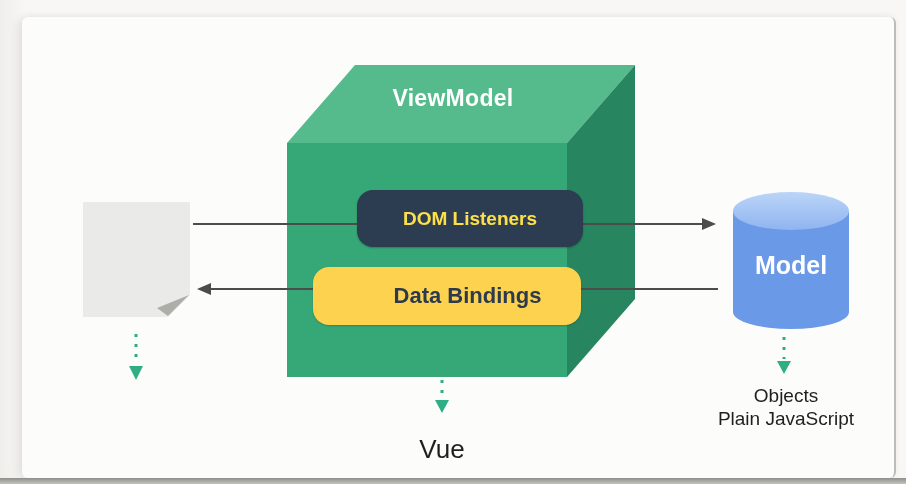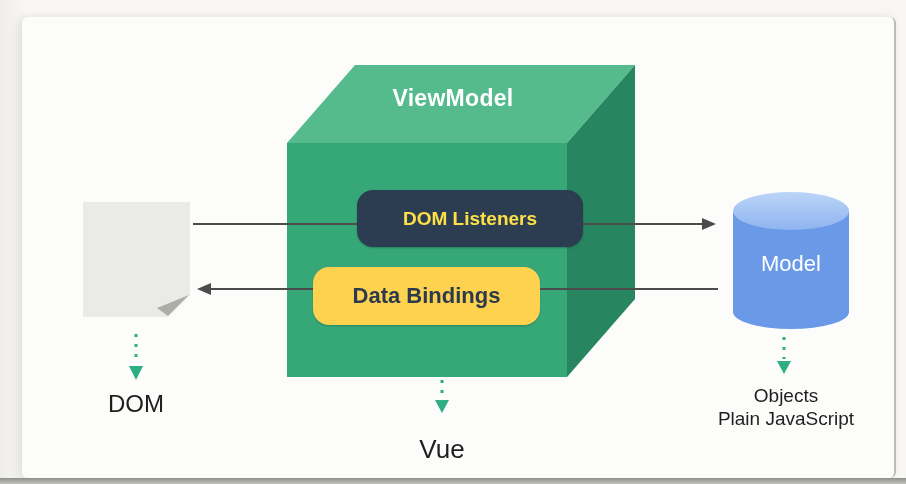--- a/index.html
+++ b/index.html
@@ -3,27 +3,27 @@
 <meta charset="utf-8">
 <style>
   html,body{margin:0;padding:0;background:#f6f5f3;font-family:"Liberation Sans","DejaVu Sans",sans-serif;}
   #page{position:relative;width:906px;height:484px;background:linear-gradient(to right,#efeeeb 0,#f8f7f5 26px,#f8f7f5 100%);overflow:hidden;}
   #card{position:absolute;left:22px;top:17px;width:872px;height:461px;background:#fcfcfb;border-radius:6px;
         border-right:2px solid #bdbdb8;box-shadow:-5px 2px 10px rgba(0,0,0,0.07),0 -2px 6px rgba(0,0,0,0.04);}
   #diagram-svg{position:absolute;left:0;top:0;}
   .label{position:absolute;text-align:center;color:#1f1f1f;}
   #viewmodel-title{left:353px;top:85px;width:200px;font-size:23px;font-weight:bold;color:#ffffff;letter-spacing:.3px;}
   #view-title{left:86px;top:238px;width:100px;font-size:24px;font-weight:bold;color:#2d4460;}
-  #model-title{left:741px;top:251px;width:100px;font-size:22px;font-weight:normal;color:#ffffff;}
+  #model-title{left:741px;top:251px;width:100px;font-size:25px;font-weight:bold;color:#ffffff;}
   #dom-caption{left:86px;top:390px;width:100px;font-size:24px;}
   #vue-caption{left:390px;top:434px;width:104px;font-size:26px;}
   #pjo-caption{left:703px;top:384px;width:166px;font-size:19px;line-height:23px;}
   .flow-box{position:absolute;display:flex;align-items:center;justify-content:center;border-radius:16px;}
   #dom-listeners-box{left:313px;top:190px;width:226px;height:57px;background:#2d3d51;color:#fde047;font-size:19px;font-weight:bold;box-shadow:0 1px 2px rgba(0,0,0,.25);margin-left:44px;}
-  #data-bindings-box{left:313px;top:267px;width:227px;height:58px;background:#fcd24e;color:#2d3a4d;font-size:22px;font-weight:bold;box-shadow:0 1px 2px rgba(0,0,0,.2);}
+  #data-bindings-box{left:313px;top:267px;width:227px;height:58px;background:#fcd24e;color:#2d3a4d;font-size:22px;font-weight:bold;box-shadow:0 1px 2px rgba(0,0,0,.2);padding-left:41px;}
   #bottom-bar{position:absolute;left:0;right:0;bottom:0;height:6px;background:linear-gradient(#8f8f8a,#c4c4be);z-index:5;}
 </style>
 </head>
 <body>
 
 <div id="page">
   <div id="card"></div>
 
   <svg id="diagram-svg" width="906" height="484" viewBox="0 0 906 484">
     <defs>
@@ -78,21 +78,20 @@
     <span data-bind="diagram.viewmodel.boxes.0.label">DOM Listeners</span>
   </div>
 
   <div class="flow-box" id="data-bindings-box">
     <span data-bind="diagram.viewmodel.boxes.1.label">Data Bindings</span>
   </div>
 
 
   <div class="label" id="model-title" data-bind="diagram.model.label">Model</div>
 
-  <div class="label" id="dom-caption" data-bind="diagram.view.caption">DOM</div>
 
   <div class="label" id="vue-caption" data-bind="diagram.viewmodel.caption">Vue</div>
 
   <div class="label" id="pjo-caption">
     <div data-bind="diagram.model.caption.1">Objects</div>
     <div data-bind="diagram.model.caption.0">Plain JavaScript</div>
   </div>
 
   <div id="bottom-bar"></div>
 </div>

